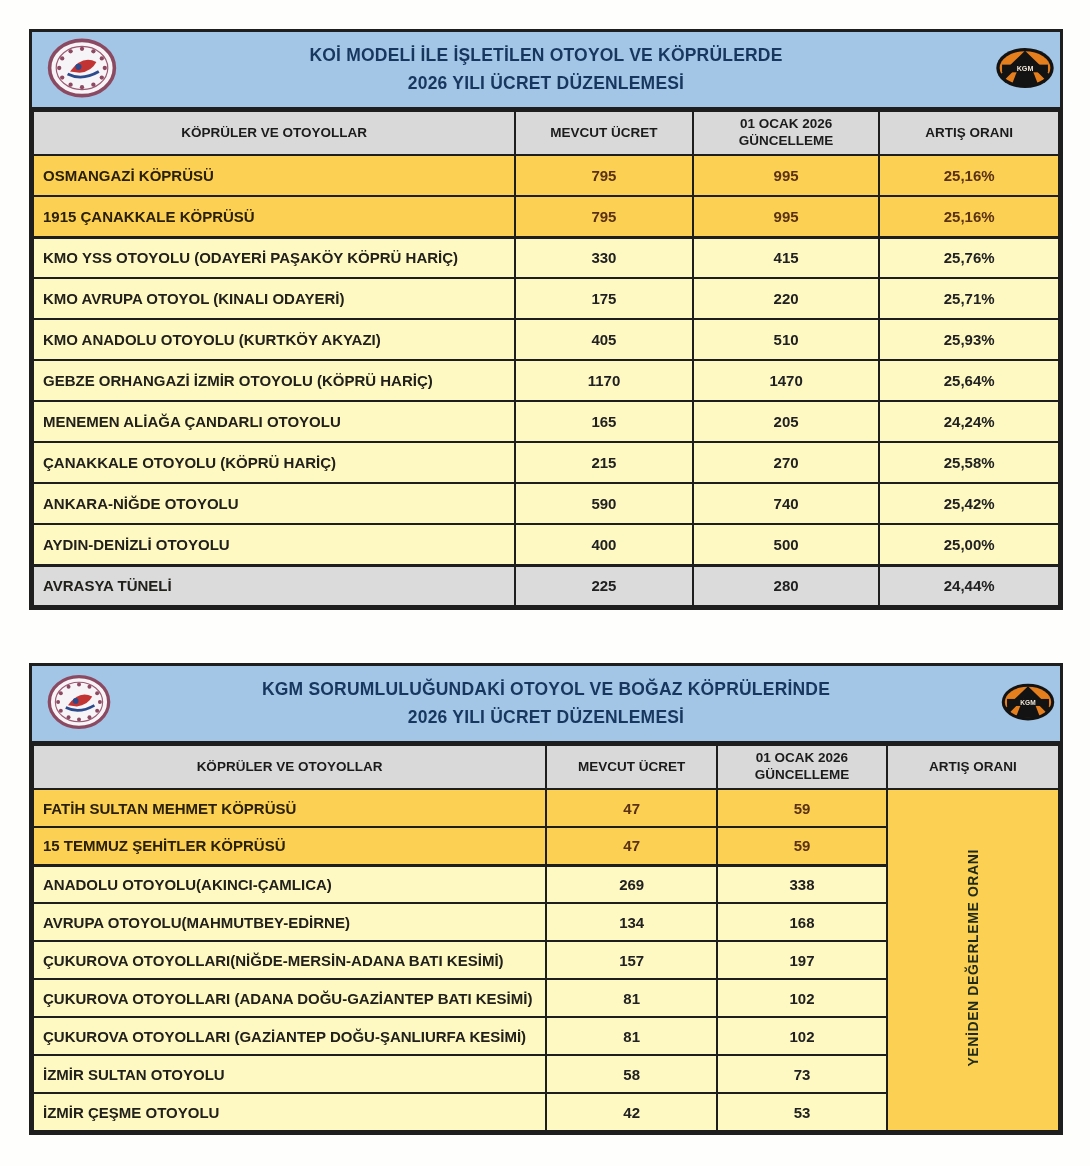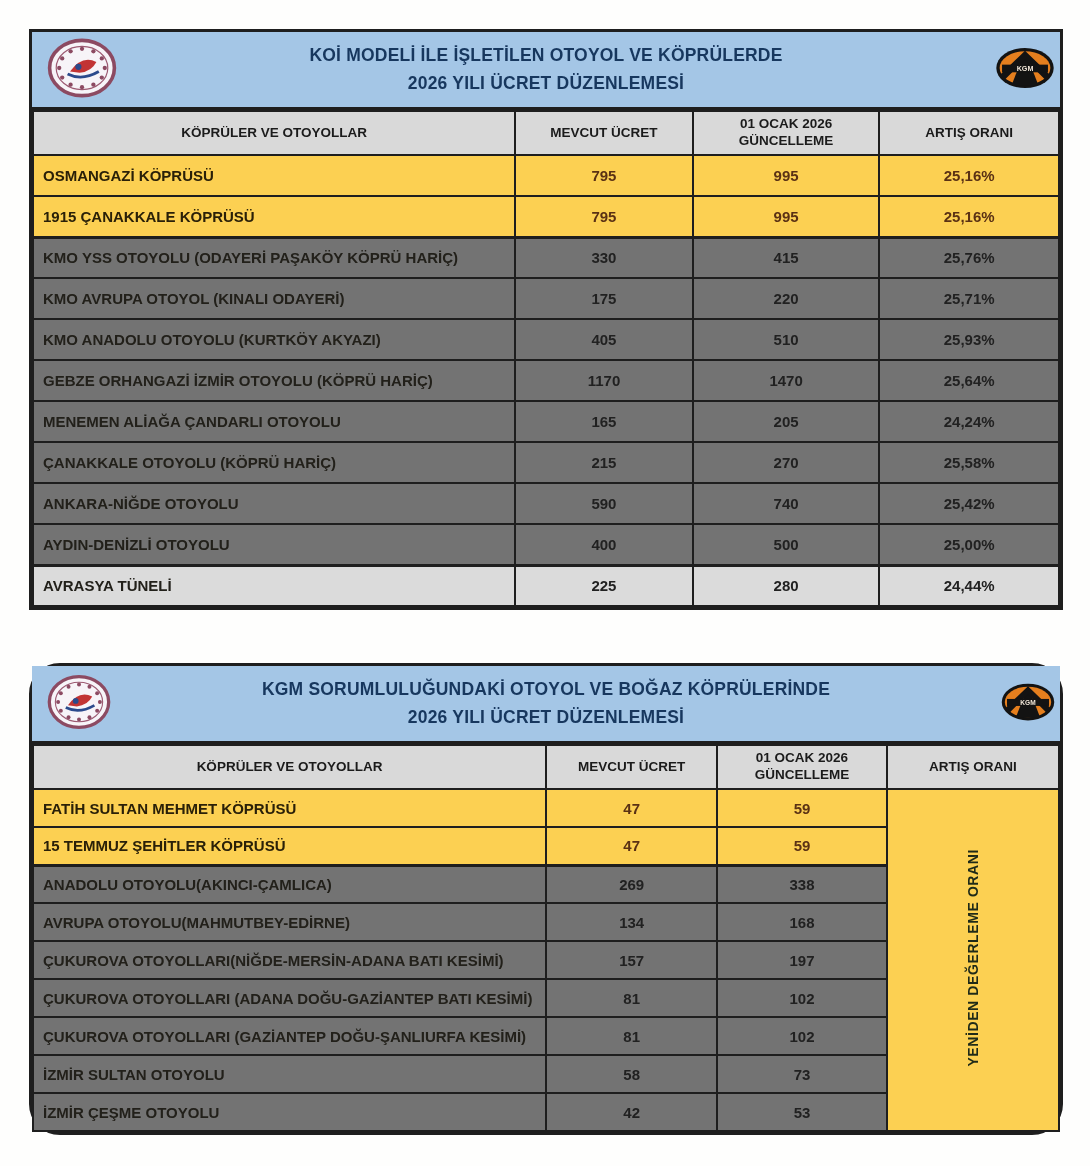--- a/index.html
+++ b/index.html
@@ -8,21 +8,21 @@
     font-family:"Liberation Sans","DejaVu Sans",sans-serif;
     -webkit-font-smoothing:antialiased;
   }
   .page { position:relative; width:1090px; height:1166px; }
 
   .tbl {
     position:absolute; left:29px; width:1034px;
     border:3px solid #1e1e1e; box-sizing:border-box; background:#fff;
   }
   #t1 { top:29px; }
-  #t2 { top:663px;border-radius:31px; }
+  #t2 { top:663px; }
 
   
   .band {
     position:relative; height:78px; background:#a4c6e6;
     border-bottom:3px solid #1e1e1e; box-sizing:border-box;
     display:flex; align-items:center; justify-content:center;
   }
   .band-title { text-align:center; color:#17375e; font-weight:bold;
     font-size:17.5px; line-height:1.55; letter-spacing:.2px; }
   .logo { position:absolute; top:50%; transform:translateY(-50%); }
@@ -40,21 +40,21 @@
     text-align:center; height:44px; padding:2px 4px; white-space:normal; line-height:1.25;
   }
   td.name { text-align:left; padding:0 0 0 9px; font-size:15px; color:#22201a; }
   td.val  { text-align:center; font-size:15px; color:#212121; padding:0 0; }
   #t1 tbody td { height:41px; }
   #t2 tbody td { height:38px; }
 
   tr.tr-yellow td { background:#fcd052; }
   tr.tr-yellow td.val { color:#5a3114; }
   tr.tr-yellow td.name { color:#2a2008; }
-  tr.tr-green  td { background:#737373; }
+  tr.tr-green  td { background:#fef9c3; }
   tr.tr-gray   td { background:#dbdbdb; }
   tr.sep td { border-top-width:3px; }
 
   td.merged { background:#c9dfb6; text-align:center; vertical-align:middle; }
   .vtext {
     display:inline-block; writing-mode:vertical-rl; transform:rotate(180deg);
     font-weight:bold; font-size:14px; color:#1f2a18; letter-spacing:.6px; white-space:nowrap;
   }
 </style>
 </head>

